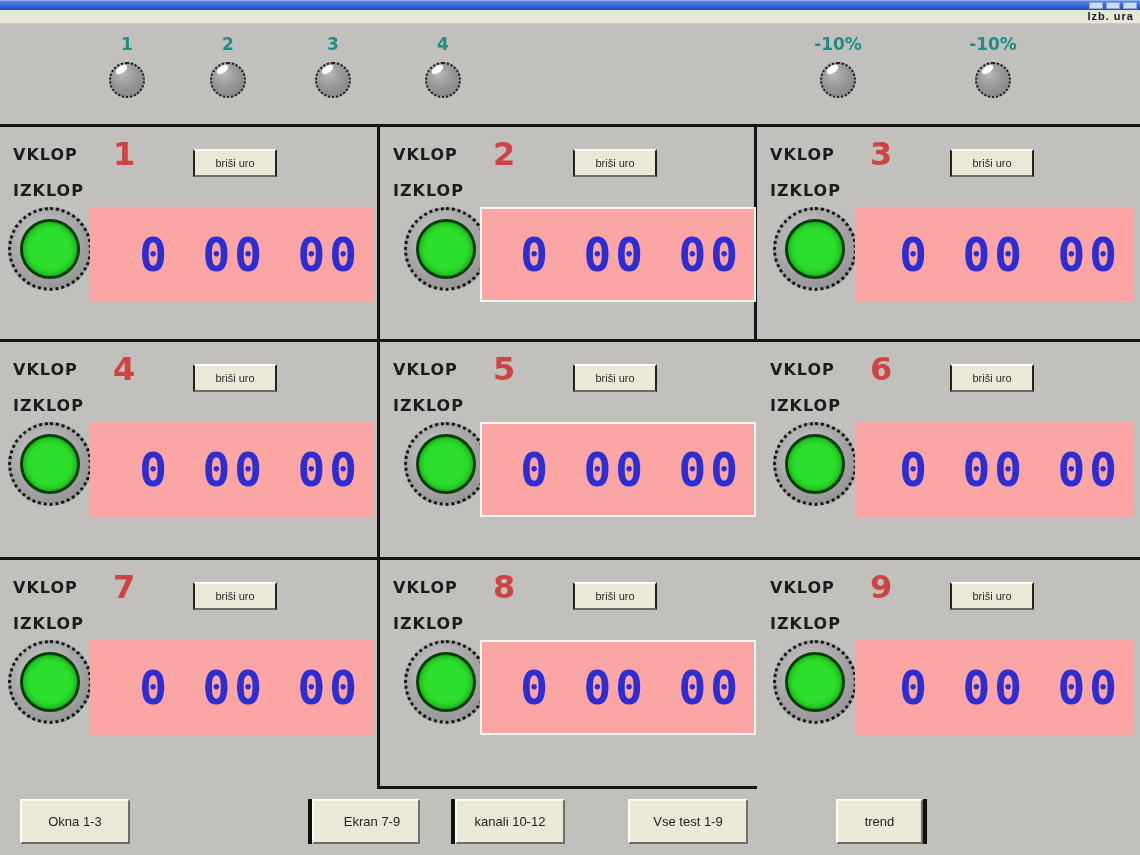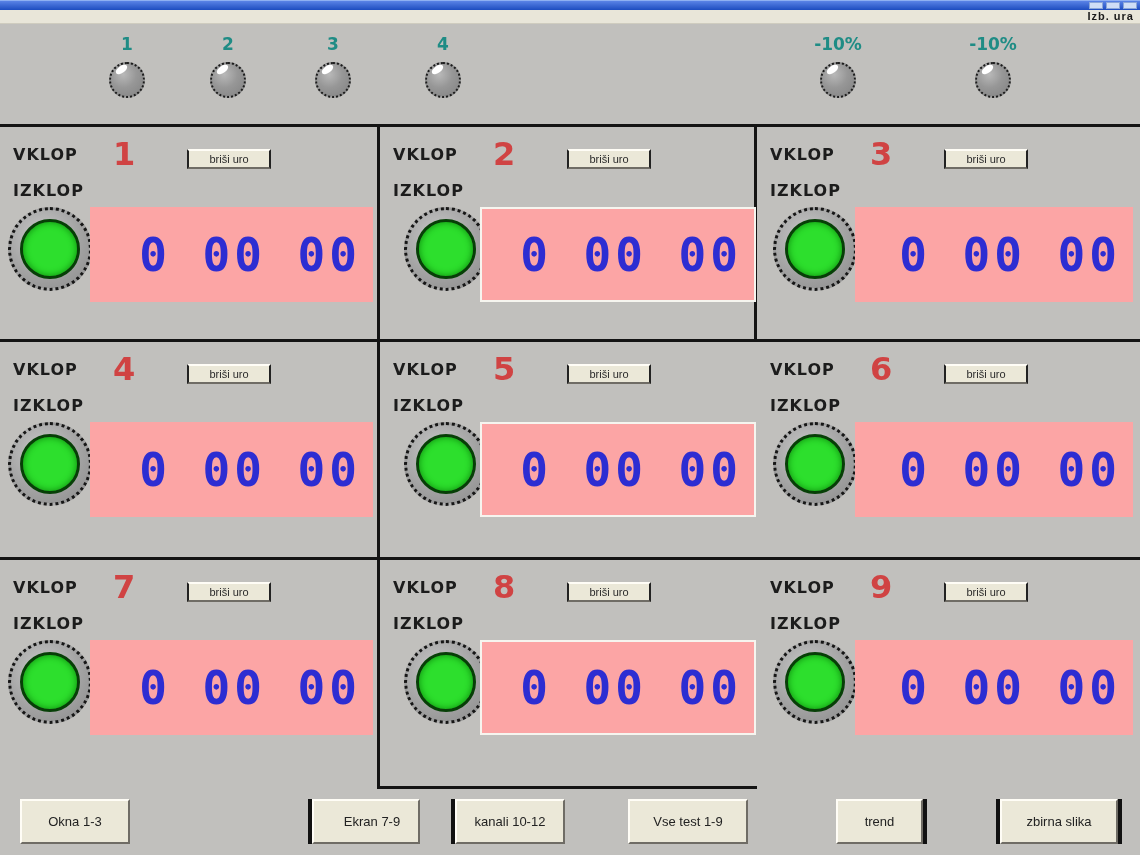--- a/index.html
+++ b/index.html
@@ -38,21 +38,21 @@
   .panel { position:relative; background:#c1c0bd; }
   .row-0, .row-1 { border-bottom:3px solid #141414; }
   .col-0 { border-right:3px solid #141414; }
   .panel.row-0.col-1 { border-right:3px solid #141414; }
   .panel.row-2.col-1 { border-bottom:3px solid #141414; }
 
   .vklop, .izklop { position:absolute; left:13px; font-size:16px; font-weight:bold;
     letter-spacing:1px; color:#1c1c1c; }
   .vklop { top:18px; } .izklop { top:54px; }
   .chnum { position:absolute; left:113px; top:8px; font-size:32px; color:#d04343; font-weight:bold; }
-  .reset-btn { position:absolute; left:187px; top:22px; width:84px; height:20px;
+  .reset-btn { position:absolute; left:193px; top:22px; width:84px; height:28px;
     background:#ebe8d8; font-family:"Liberation Sans", sans-serif; font-size:11px; color:#2b2b2b;
     border-top:2px solid #fffdf6; border-bottom:2px solid #6f6c65;
     border-left:2px solid #222222; border-right:2px solid #222222; cursor:pointer; }
 
   .lamp { position:absolute; top:80px; width:84px; height:84px; border-radius:50%;
     background:radial-gradient(circle at 40% 35%, #cacaca 0%, #a3a3a3 55%, #8a8a8a 100%);
     border:3px dotted #161616; display:flex; align-items:center; justify-content:center; }
   .col-0 .lamp { left:8px; } .col-1 .lamp { left:24px; } .col-2 .lamp { left:16px; }
   .lamp-inner { width:60px; height:60px; border-radius:50%; background:#2ddf2d;
     border:3px solid #073f07; box-shadow:inset 0 0 7px #0c8a0c; }
@@ -234,16 +234,15 @@
       </div>
     </div>
     </div>
 
   <div class="footer">
     <button class="fbtn fb-0">Okna 1-3</button>
     <button class="fbtn fb-2">Ekran 7-9</button>
     <button class="fbtn fb-3">kanali 10-12</button>
     <button class="fbtn fb-4">Vse test 1-9</button>
     <button class="fbtn fb-5">trend</button>
-    <button class="fbtn fb-6">zbirna slika</button>
   </div>
 
 </div>
 
 </body></html>

